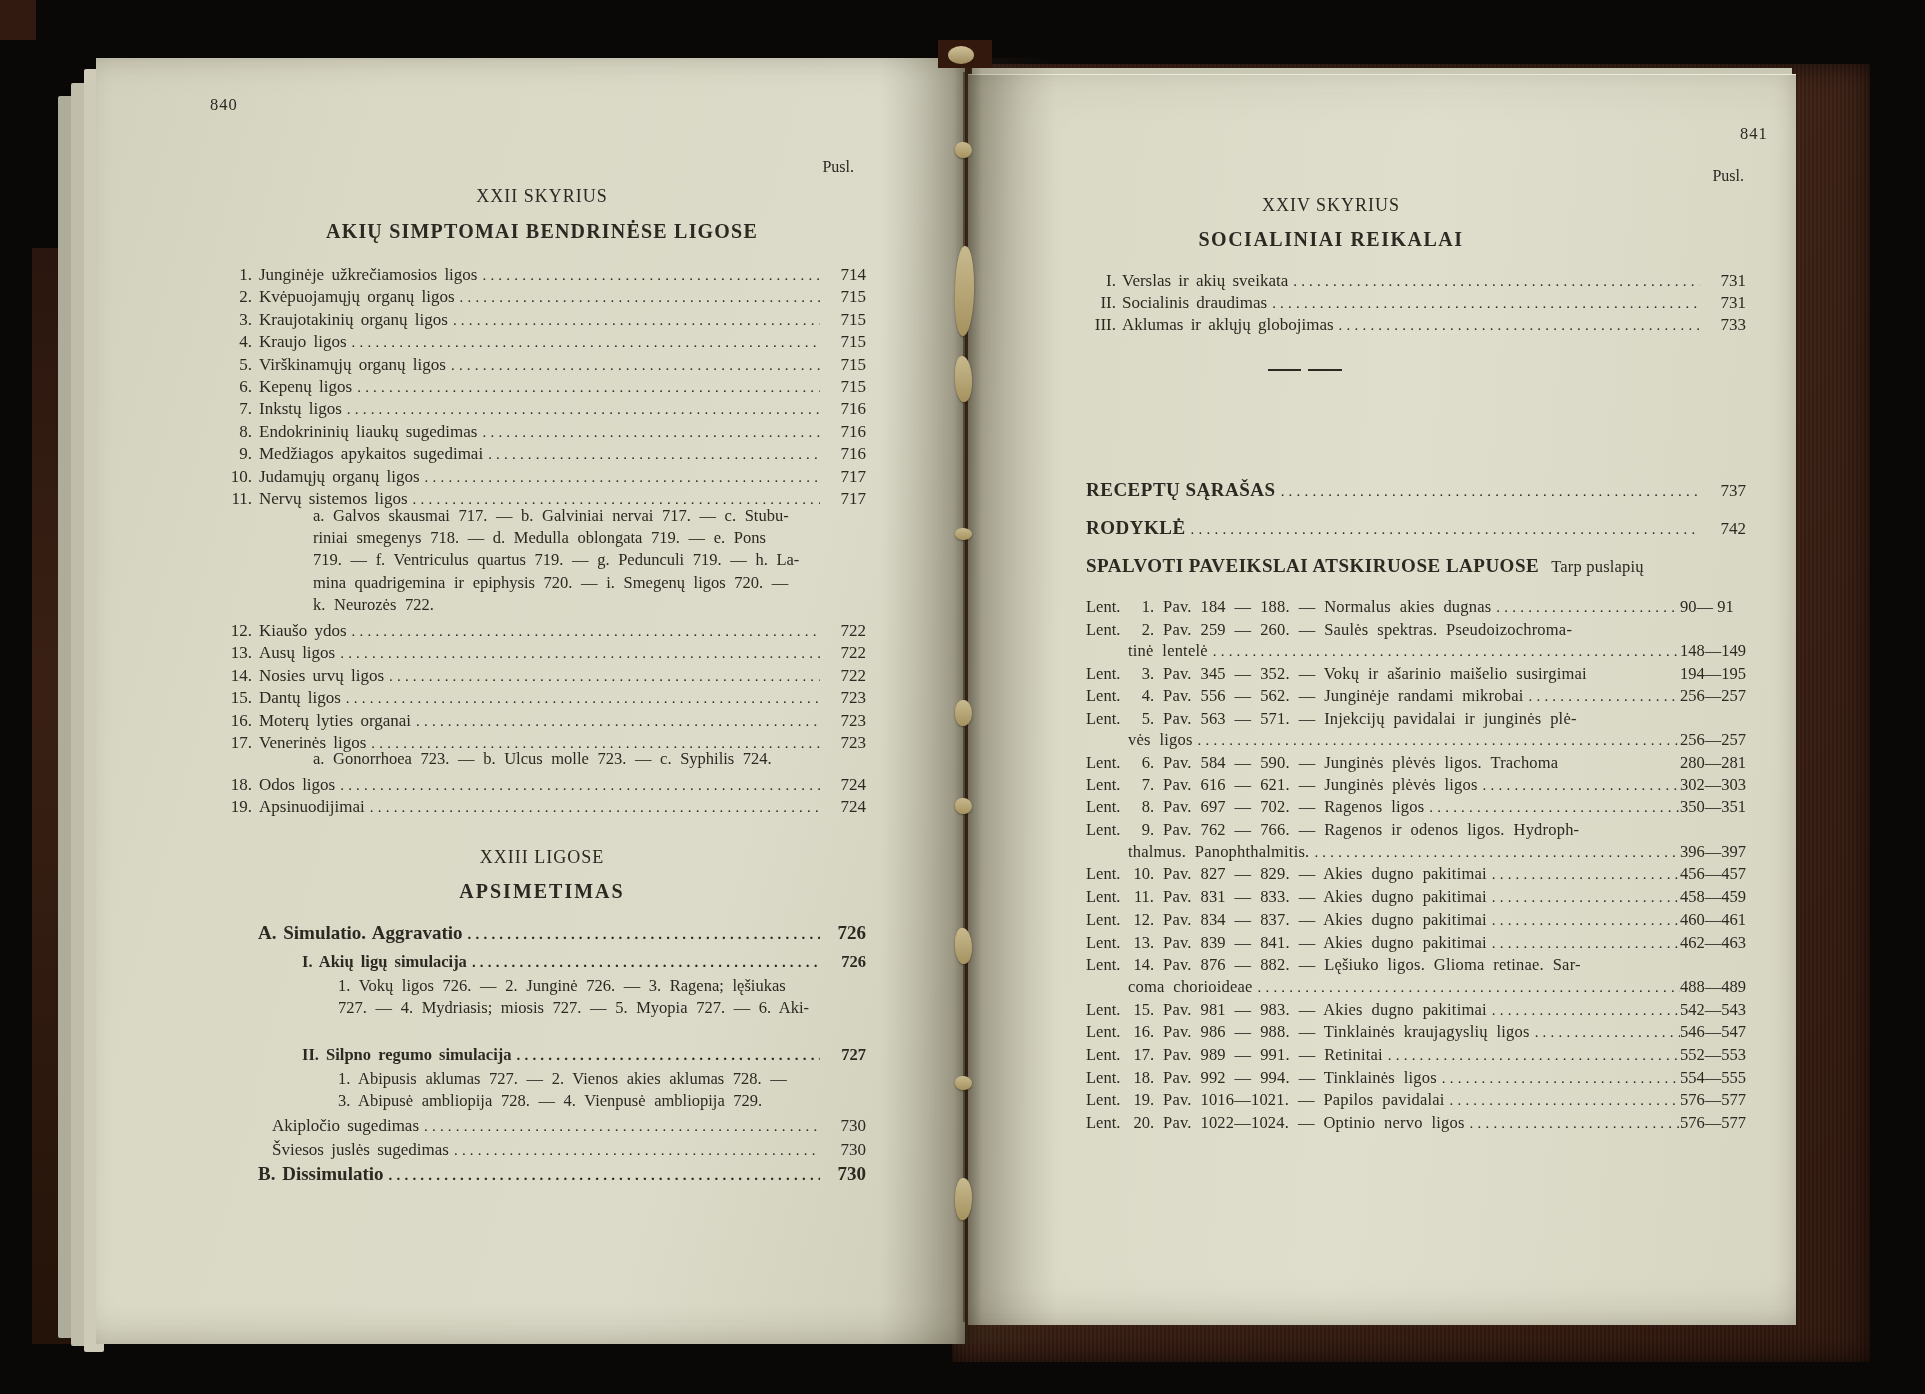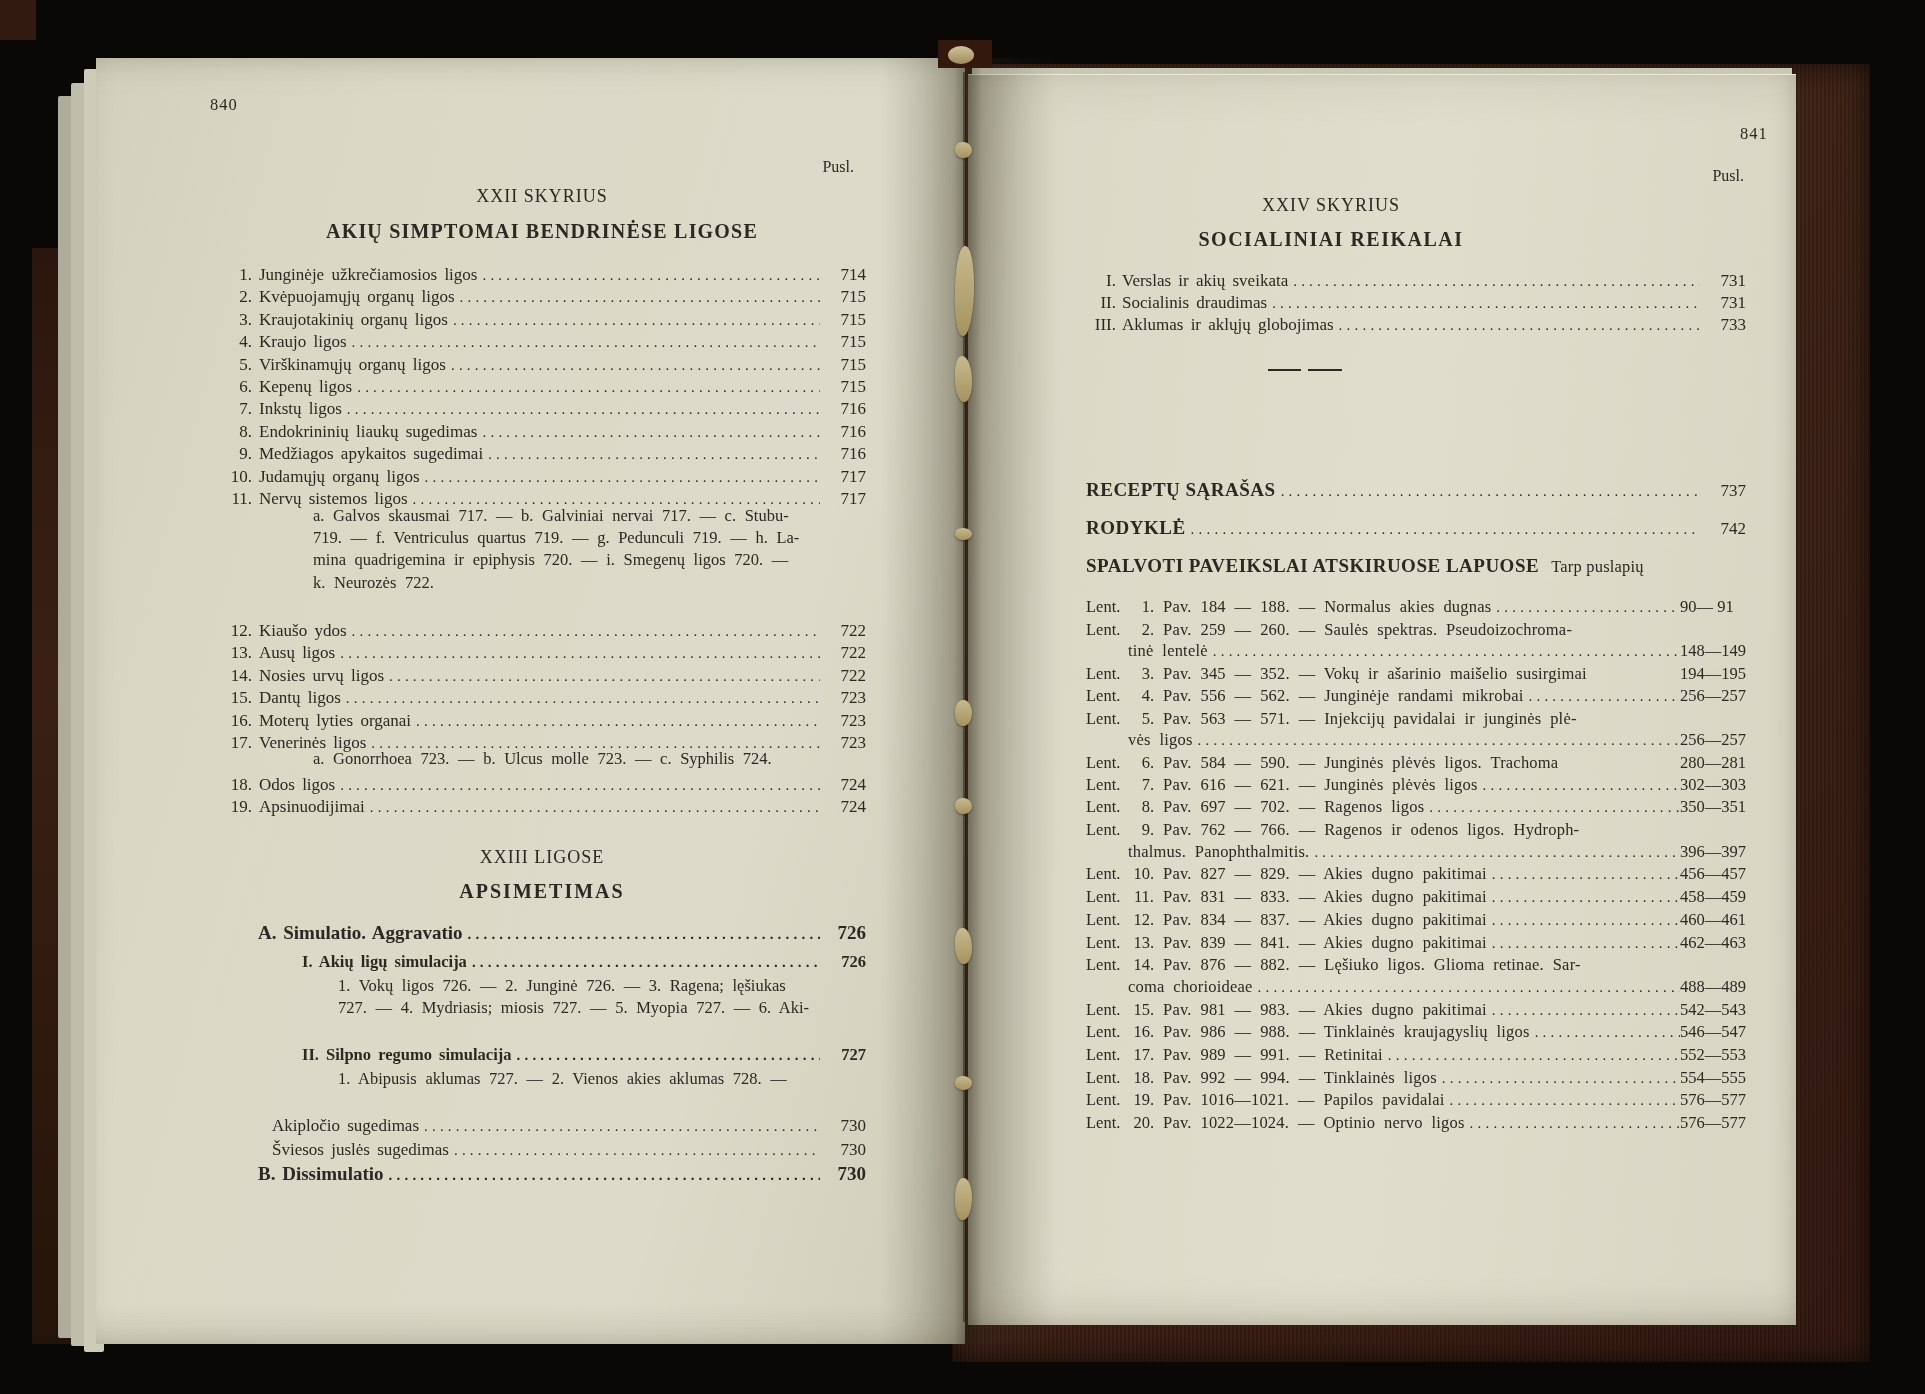--- a/index.html
+++ b/index.html
@@ -182,20 +182,21 @@
           </div>
           <div class="toc-row">
             <span class="num">11.</span>
             <span class="txt">Nervų sistemos ligos</span>
             <span class="leader"><span class="dots">................................................................................................................................................................</span></span>
             <span class="pg">717</span>
           </div>
         </div>
       <div class="blk note note-a" style="top:447px;">
           <div class="note-line">a. Galvos skausmai 717. — b. Galviniai nervai 717. — c. Stubu-</div>
+          <div class="note-line">riniai smegenys 718. — d. Medulla oblongata 719. — e. Pons</div>
           <div class="note-line">719. — f. Ventriculus quartus 719. — g. Pedunculi 719. — h. La-</div>
           <div class="note-line">mina quadrigemina ir epiphysis 720. — i. Smegenų ligos 720. —</div>
           <div class="note-line">k. Neurozės 722.</div>
         </div>
       <div class="blk" style="top:562px;">
           <div class="toc-row">
             <span class="num">12.</span>
             <span class="txt">Kiaušo ydos</span>
             <span class="leader"><span class="dots">................................................................................................................................................................</span></span>
             <span class="pg">722</span>
@@ -272,20 +273,21 @@
         </div>
       <div class="blk" style="top:986px;">
         <div class="toc-row r-sub">
           <span class="txt">II. Silpno regumo simulacija</span>
           <span class="leader"><span class="dots js-dots">................................................................................................................................................................</span></span>
           <span class="pg">727</span>
         </div>
       </div>
       <div class="blk note note-b" style="top:1010px;">
           <div class="note-line">1. Abipusis aklumas 727. — 2. Vienos akies aklumas 728. —</div>
+          <div class="note-line">3. Abipusė ambliopija 728. — 4. Vienpusė ambliopija 729.</div>
         </div>
       <div class="blk rows-plain" style="top:1056px;">
           <div class="toc-row r-plain54">
             <span class="txt">Akipločio sugedimas</span>
             <span class="leader"><span class="dots">................................................................................................................................................................</span></span>
             <span class="pg">730</span>
           </div>
           <div class="toc-row r-plain54">
             <span class="txt">Šviesos juslės sugedimas</span>
             <span class="leader"><span class="dots">................................................................................................................................................................</span></span>

